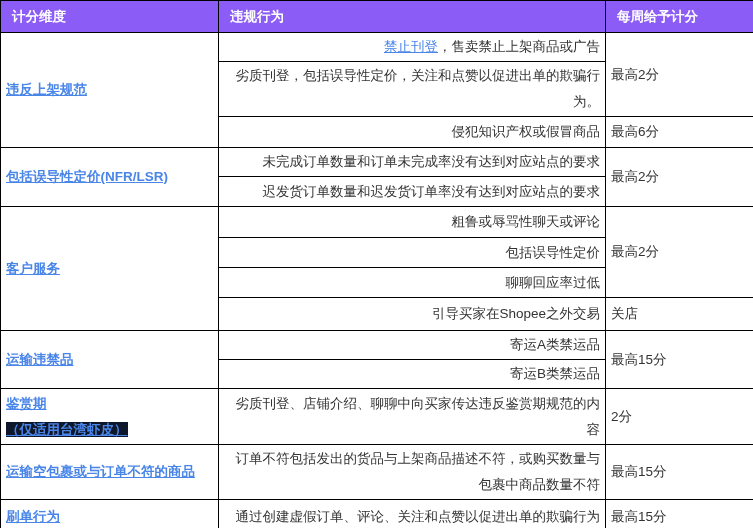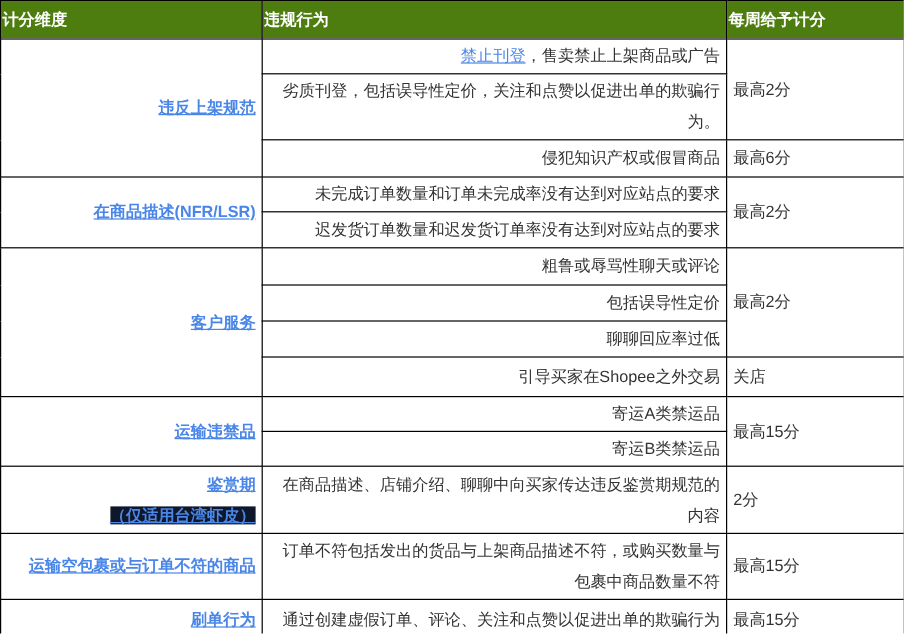--- a/index.html
+++ b/index.html
@@ -15,28 +15,28 @@
   table.scoring th, table.scoring td {
     border: 1px solid #000;
     font-size: 13.5px;
     color: #333;
     padding: 1px 5px;
     vertical-align: middle;
     box-sizing: border-box;
     overflow: hidden;
   }
   table.scoring th {
-    background: #4d7c0f;
+    background: #8b5cf6;
     color: #ffffff;
     font-weight: bold;
     text-align: left;
-    padding-left: 1px;
+    padding-left: 11px;
   }
   td.dim {
-    text-align: right;
+    text-align: left;
     line-height: 26px;
   }
   td.beh {
     text-align: right;
     line-height: 26px;
   }
   td.score {
     text-align: left;
     line-height: 20px;
     margin-top: 20px;
@@ -85,21 +85,21 @@
     <tr style="height:52px">
       <td class="beh">劣质刊登，包括误导性定价，关注和点赞以促进出单的欺骗行为。</td>
     </tr>
     <tr style="height:31px">
       <td class="beh">侵犯知识产权或假冒商品</td>
       <td class="score">最高6分</td>
     </tr>
 
     <tr style="height:29px">
       <td class="dim" rowspan="2">
-        <span class="lnk">在商品描述(NFR/LSR)</span>
+        <span class="lnk">包括误导性定价(NFR/LSR)</span>
       </td>
       <td class="beh">未完成订单数量和订单未完成率没有达到对应站点的要求</td>
       <td class="score" rowspan="2">最高2分</td>
     </tr>
     <tr style="height:30px">
       <td class="beh">迟发货订单数量和迟发货订单率没有达到对应站点的要求</td>
     </tr>
 
     <tr style="height:31px">
       <td class="dim" rowspan="4">
@@ -128,21 +128,21 @@
     </tr>
     <tr style="height:28px">
       <td class="beh">寄运B类禁运品</td>
     </tr>
 
     <tr style="height:56px">
       <td class="dim">
         <div><span class="lnk">鉴赏期</span></div>
         <div><span class="lnk hl">（仅适用台湾虾皮）</span></div>
       </td>
-      <td class="beh">在商品描述、店铺介绍、聊聊中向买家传达违反鉴赏期规范的内容</td>
+      <td class="beh">劣质刊登、店铺介绍、聊聊中向买家传达违反鉴赏期规范的内容</td>
       <td class="score">2分</td>
     </tr>
 
     <tr style="height:55px">
       <td class="dim">
         <span class="lnk">运输空包裹或与订单不符的商品</span>
       </td>
       <td class="beh">订单不符包括发出的货品与上架商品描述不符，或购买数量与包裹中商品数量不符</td>
       <td class="score">最高15分</td>
     </tr>

